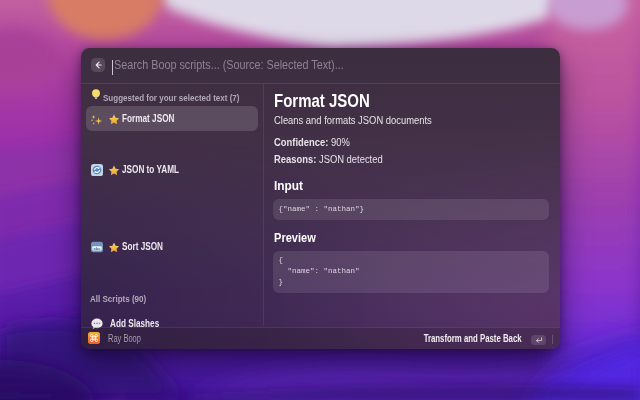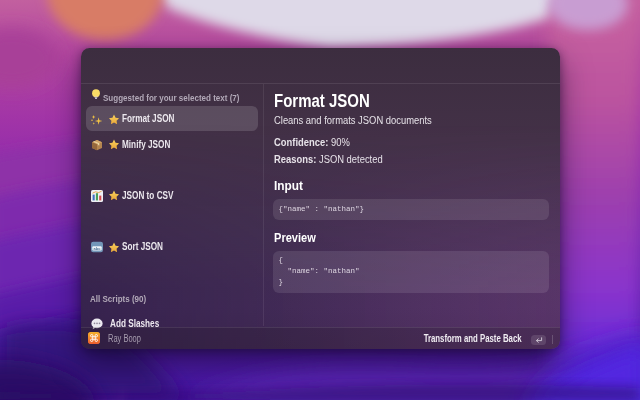--- a/index.html
+++ b/index.html
@@ -100,20 +100,29 @@
   <ellipse cx="588" cy="4" rx="40" ry="26" fill="#c9a4d8" filter="url(#b6)" opacity="0.9"></ellipse>
   <path d="M0,400 L0,330 Q70,312 135,345 L185,400 Z" fill="#36127e" filter="url(#b10)"></path>
     <ellipse cx="0" cy="405" rx="95" ry="45" fill="#2c0e66" filter="url(#b10)"></ellipse>
   <path d="M185,400 Q280,356 420,368 Q530,376 640,338 L640,400 Z" fill="#5b25b4" filter="url(#b10)" opacity="0.9"></path>
   <ellipse cx="680" cy="420" rx="150" ry="82" fill="#4b24d8" filter="url(#b14)"></ellipse>
   <path d="M520,400 L640,348 L640,400 Z" fill="#5227e0" filter="url(#b8)"></path>
   <path d="M0,400 L0,391 Q150,397 280,389 Q460,381 640,388 L640,400 Z" fill="#2c1168" filter="url(#b6)" opacity="0.6"></path>
 </svg>
 
 <div id="win">
+  <div id="topbar">
+    <div id="backbtn">
+      <svg style="display:block" width="14.5" height="14" viewBox="0 0 14.5 14">
+          <path d="M8.1 4.1 L5.2 7 L8.1 9.9 M5.3 7 L10.2 7" stroke="#e9e4ec" stroke-width="1.15" fill="none" stroke-linecap="round" stroke-linejoin="round"></path>
+        </svg>
+    </div>
+    <div id="caret"></div>
+    <div id="ph">Search Boop scripts... (Source: Selected Text)...</div>
+  </div>
   <div class="hdiv" style="top:35px"></div>
   <div id="vdiv"></div>
 
   <div id="side">
     <svg style="position:absolute;left:9px;top:4.5px" width="12" height="14" viewBox="0 0 12 14">
         <circle cx="6" cy="5.2" r="3.9" fill="#f9dc66"></circle>
         <path d="M4.6 8.5 h2.8 v1.2 h-2.8 z M5.1 9.9 h1.8 v1 h-1.8 z" fill="#cfc8d4"></path>
       </svg>
     <div class="sechdr" style="left:22px; top:8.5px;">Suggested for your selected text (7)</div>
 
@@ -128,44 +137,31 @@
           <defs>
             <linearGradient id="stg" x1="0" y1="0" x2="0" y2="1">
               <stop offset="0" stop-color="#f8d25c"></stop>
               <stop offset="1" stop-color="#e9a63a"></stop>
             </linearGradient>
           </defs>
           <path d="M6 0.6 L7.59 3.72 L11.04 4.26 L8.57 6.73 L9.12 10.19 L6 8.6 L2.88 10.19 L3.43 6.73 L0.96 4.26 L4.41 3.72 Z" fill="url(#stg)"></path>
         </svg>
       <span class="rtext">Format JSON</span>
     </div>
-    <div class="row" style="top:48.6px">
-      <svg class="ricon" viewBox="0 0 12 12">
-          <path d="M1 3.2 L6 1 L11 3.2 L11 9 L6 11.2 L1 9 Z" fill="#b5854f"></path>
-          <path d="M1 3.2 L6 5.3 L11 3.2 L6 1 Z" fill="#d2a468"></path>
-          <path d="M6 5.3 L6 11.2 L1 9 L1 3.2 Z" fill="#96683c"></path>
-          <path d="M3.4 2.2 L8.3 4.3 L8.3 6.6 L7.5 6 L6.9 6.7 L6.9 4.8 L2.2 2.7 Z" fill="#ecd7a4"></path>
+    <div class="row" style="top:74.2px">
+      <svg class="ricon" viewBox="0 0 12 12">
+          <rect width="12" height="12" rx="2.6" fill="#c6d2de"></rect>
+          <circle cx="6" cy="6" r="4.3" fill="#5488c6"></circle>
+          <path d="M3.5 6 a2.5 2.5 0 0 1 4.4-1.55 M8.5 6 a2.5 2.5 0 0 1 -4.4 1.55" stroke="#fff" stroke-width="1.1" fill="none"></path>
+          <path d="M8.4 2.8 L8.4 4.7 L6.5 4.7 Z M3.6 9.2 L3.6 7.3 L5.5 7.3 Z" fill="#fff"></path>
         </svg>
       <svg class="rstar" viewBox="0 0 12 12">
           <path d="M6 0.6 L7.59 3.72 L11.04 4.26 L8.57 6.73 L9.12 10.19 L6 8.6 L2.88 10.19 L3.43 6.73 L0.96 4.26 L4.41 3.72 Z" fill="url(#stg)"></path>
         </svg>
-      <span class="rtext">Minify JSON</span>
-    </div>
-    <div class="row" style="top:99.8px">
-      <svg class="ricon" viewBox="0 0 12 12">
-          <rect width="12" height="12" rx="1.6" fill="#eef0f4"></rect>
-          <rect x="1.6" y="4.6" width="2.1" height="5.8" fill="#3f6fc0"></rect>
-          <rect x="4.9" y="3.2" width="2.1" height="7.2" fill="#48a05a"></rect>
-          <rect x="8.2" y="5.6" width="2.1" height="4.8" fill="#d44a4a"></rect>
-          <path d="M1.5 3.2 L4.6 1.8 L7.6 2.6 L10.6 1.2" stroke="#e8a03c" stroke-width="0.9" fill="none"></path>
-        </svg>
-      <svg class="rstar" viewBox="0 0 12 12">
-          <path d="M6 0.6 L7.59 3.72 L11.04 4.26 L8.57 6.73 L9.12 10.19 L6 8.6 L2.88 10.19 L3.43 6.73 L0.96 4.26 L4.41 3.72 Z" fill="url(#stg)"></path>
-        </svg>
-      <span class="rtext">JSON to CSV</span>
+      <span class="rtext">JSON to YAML</span>
     </div>
     <div class="row" style="top:151px">
       <svg class="ricon" viewBox="0 0 12 12">
           <rect y="0.8" width="12" height="10.4" rx="2.2" fill="#7396b8"></rect>
           <rect x="1.3" y="5.2" width="9.4" height="4.4" rx="1" fill="#eef3f7"></rect>
           <text x="6" y="8.9" font-size="4" font-family="Liberation Sans" font-weight="bold" text-anchor="middle" style="fill:#4a6e92">abc</text>
         </svg>
       <svg class="rstar" viewBox="0 0 12 12">
           <path d="M6 0.6 L7.59 3.72 L11.04 4.26 L8.57 6.73 L9.12 10.19 L6 8.6 L2.88 10.19 L3.43 6.73 L0.96 4.26 L4.41 3.72 Z" fill="url(#stg)"></path>
         </svg>

